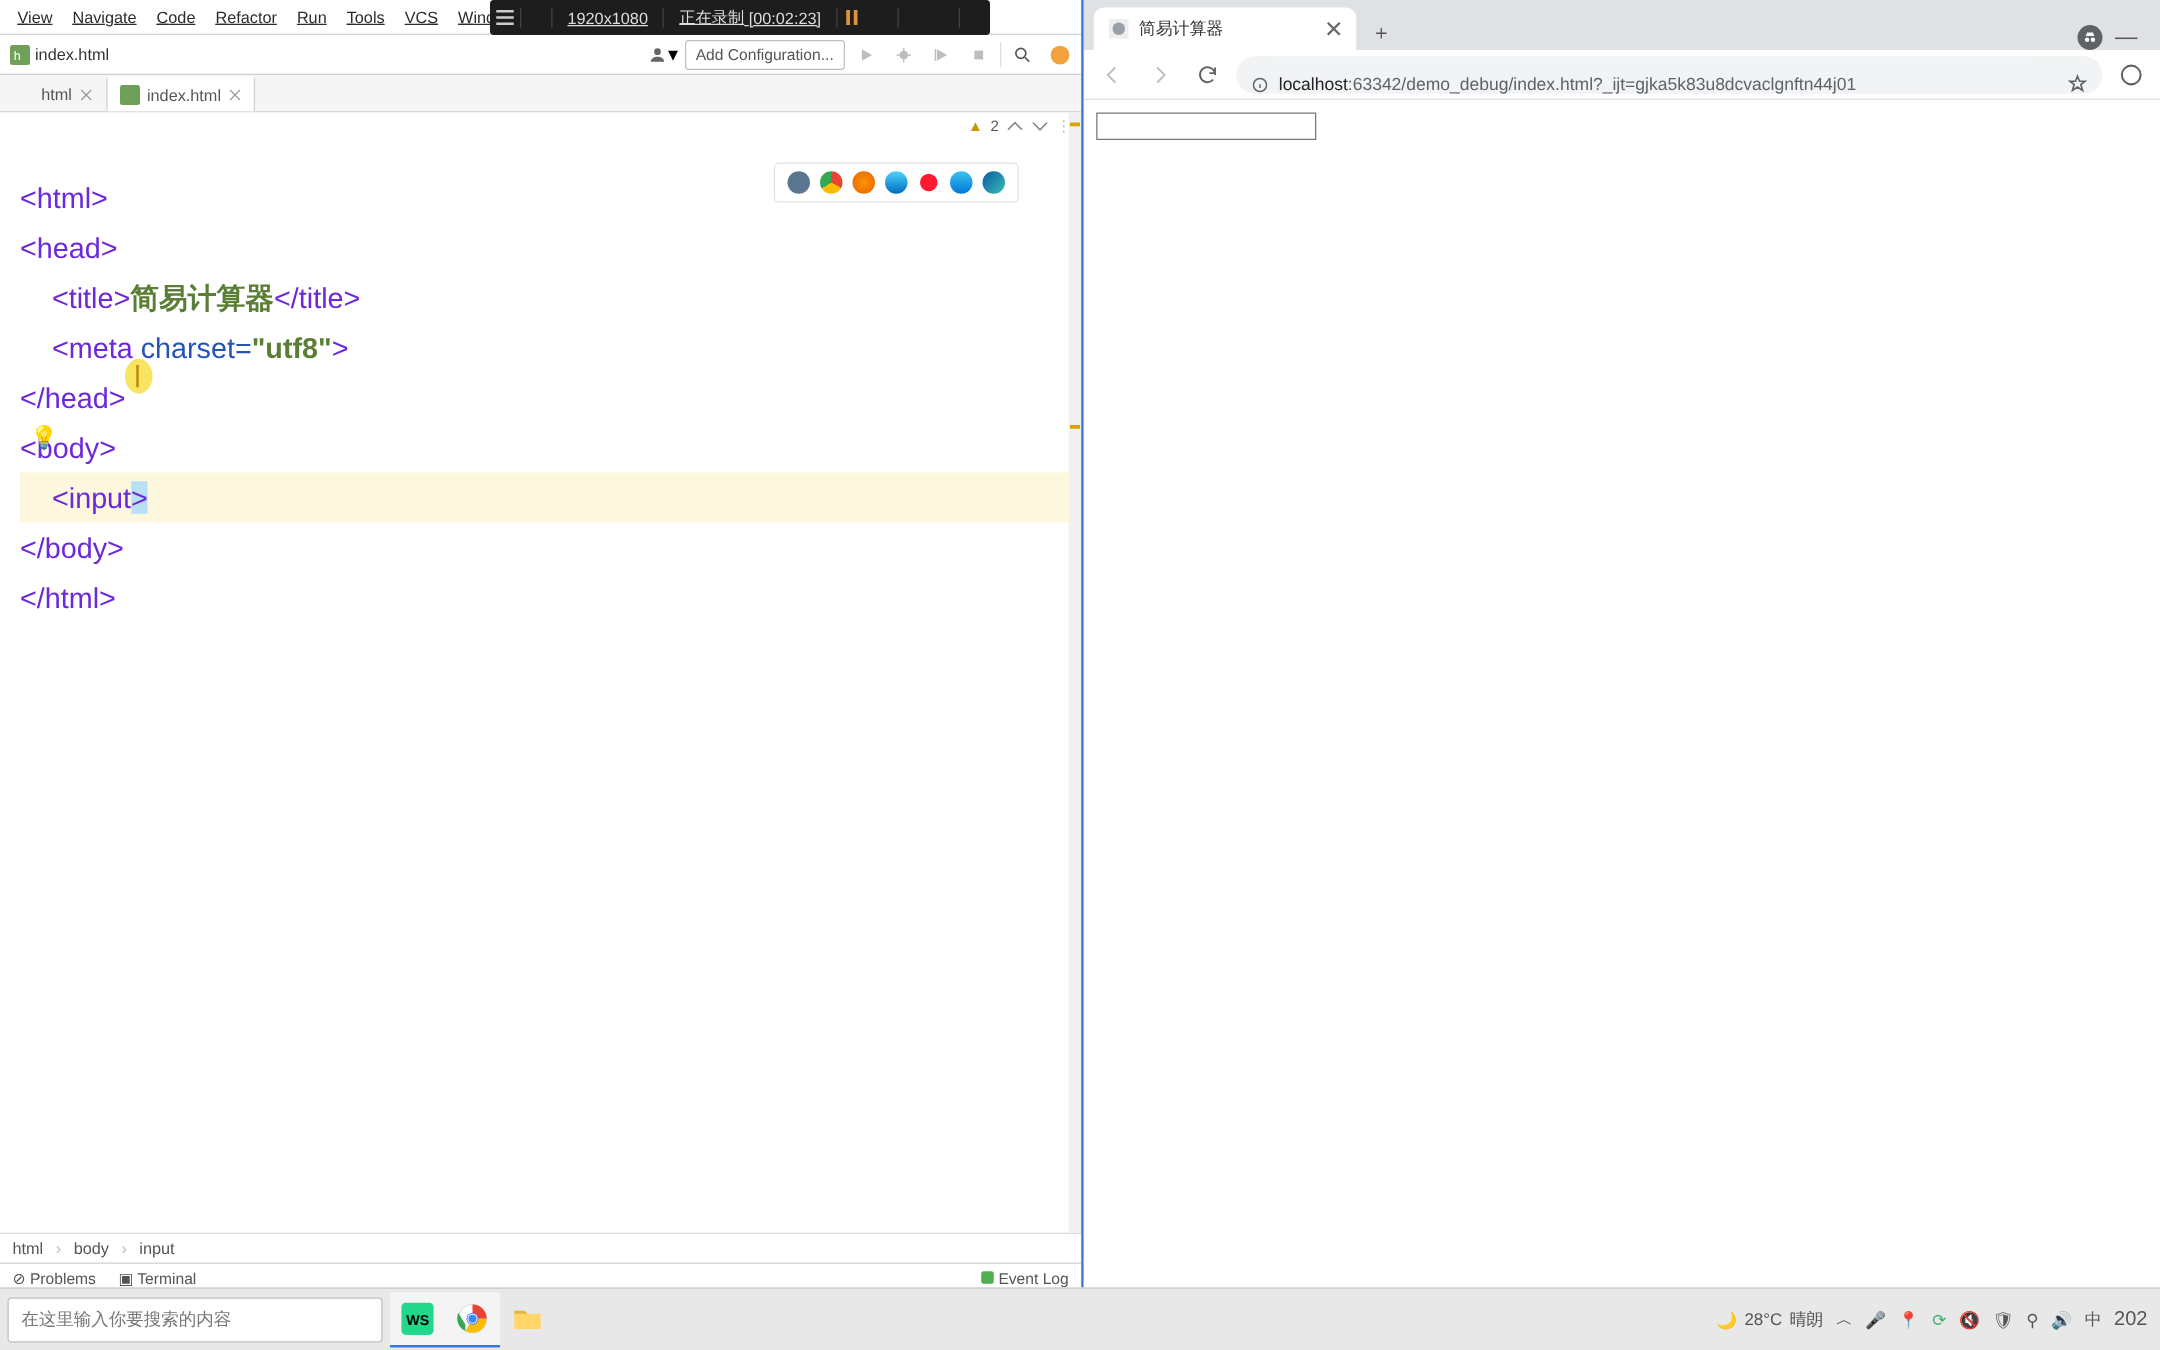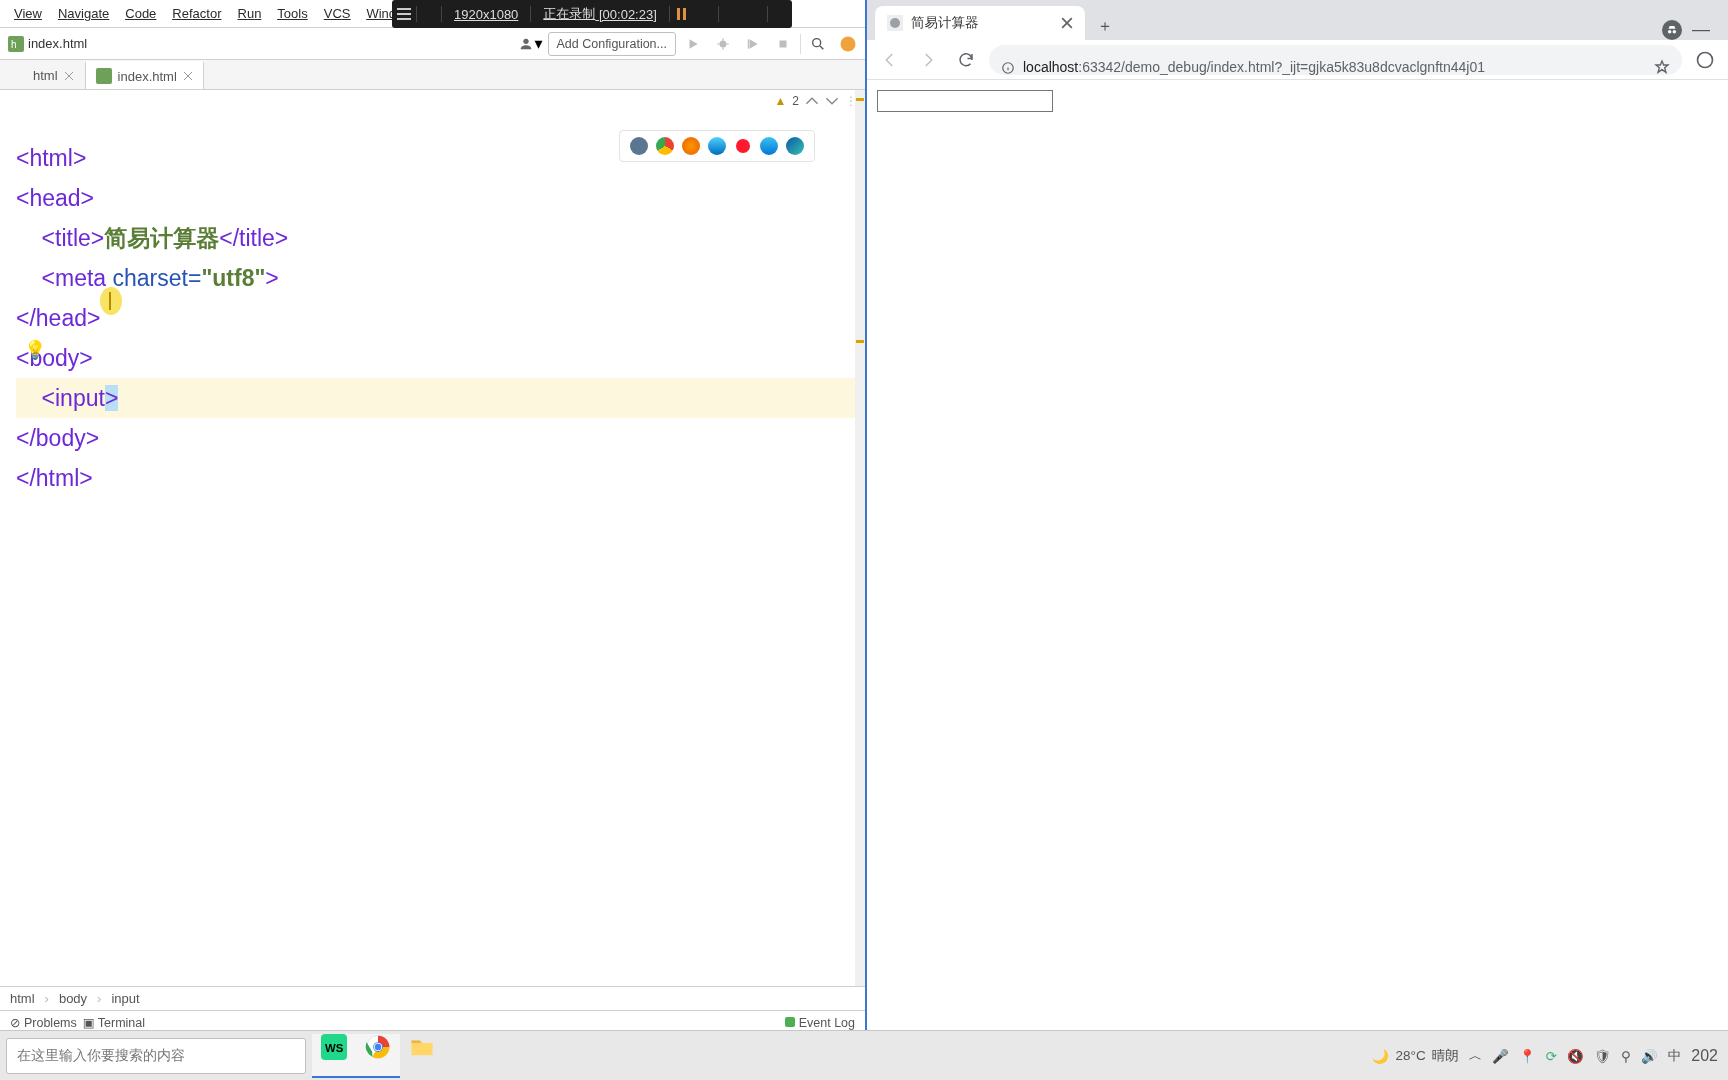--- a/index.html
+++ b/index.html
@@ -50,21 +50,21 @@
     .sel{background:#b9dff4}
     .bulb{position:absolute;left:24px;top:249px;color:#e8a33d;font-size:18px}
     .yellow-cursor{position:absolute;left:100px;top:197px;width:22px;height:28px;background:rgba(247,222,72,.85);border-radius:50%;display:flex;align-items:center;justify-content:center}
     .edge{position:absolute;right:0;top:0;width:10px;bottom:0;background:linear-gradient(to bottom,#f0f0f0,#f0f0f0)}
     .edge .mk{position:absolute;right:1px;width:8px;height:3px}
 
     .breadcrumb-bottom{height:24px;border-top:1px solid #d0d0d0;display:flex;align-items:center;padding:0 10px;font-size:13px;color:#555;gap:10px;background:#fff}
     .breadcrumb-bottom span.sep{color:#bbb}
 
     .statusrow{height:24px;border-top:1px solid #d0d0d0;display:flex;align-items:center;font-size:12.5px;color:#555;background:#fff}
-    .statusrow .left{display:flex;align-items:center;gap:6px;padding:0 10px}
+    .statusrow .left{display:flex;align-items:center;gap:18px;padding:0 10px}
     .statusrow .right{margin-left:auto;display:flex;align-items:center;gap:14px;padding:0 10px}
     .green-dot{width:10px;height:10px;background:#4caf50;border-radius:2px;display:inline-block}
     .updaterow{height:22px;border-top:1px solid #eaeaea;display:flex;align-items:center;padding:0 10px;font-size:12.5px;color:#3a6bbf;background:#fff}
 
     
     .chrome { position:absolute; left:865px; right:0; top:0; bottom:50px; background:#fff; border-left:2px solid #3a76d6; }
     .tabstrip{height:40px;background:#dfe1e5;display:flex;align-items:flex-end;padding:0 8px}
     .ctab{height:34px;background:#fff;border-radius:8px 8px 0 0;display:flex;align-items:center;padding:0 12px;gap:8px;font-size:13.5px;min-width:210px;color:#333}
     .ctab .fav{width:16px;height:16px}
     .ctab .x{margin-left:auto;width:12px;height:12px;color:#666;cursor:pointer}
@@ -79,21 +79,21 @@
     .omni .host{color:#202124}
     .omni .path{color:#5f6368}
     .omni .star{margin-left:auto}
 
     .page{position:absolute;left:0;right:0;top:80px;bottom:0;background:#fff;padding:10px}
     .page input{width:176px;height:22px;border:1px solid #767676;font-size:13px;padding:0 4px}
 
     
     .taskbar{position:absolute;left:0;right:0;bottom:0;height:50px;background:#e8e8e8;border-top:1px solid #c8c8c8;display:flex;align-items:center;font-size:13.5px;color:#333}
     .search{flex:0 0 300px;height:36px;margin:0 6px;background:#fff;border:1px solid #c0c0c0;border-radius:3px;display:flex;align-items:center;padding:0 10px;color:#777;font-size:14px}
-    .tbico{width:44px;height:44px;display:flex;justify-content:center;cursor:pointer;border-bottom:2px solid transparent}
+    .tbico{width:44px;height:44px;display:flex;align-items:center;justify-content:center;cursor:pointer;border-bottom:2px solid transparent}
     .tbico.active{border-bottom-color:#3a76d6;background:#f4f4f4}
     .tbicon-svg{width:26px;height:26px}
     .tray{margin-left:auto;display:flex;align-items:center;gap:10px;padding:0 10px;color:#555}
     .tray .wx{display:flex;align-items:center;gap:6px}
     .tray small{font-size:16px;display:block;text-align:right;line-height:1.1}
   </style>
 </head>
 <body>
 
 <div class="recorder">

